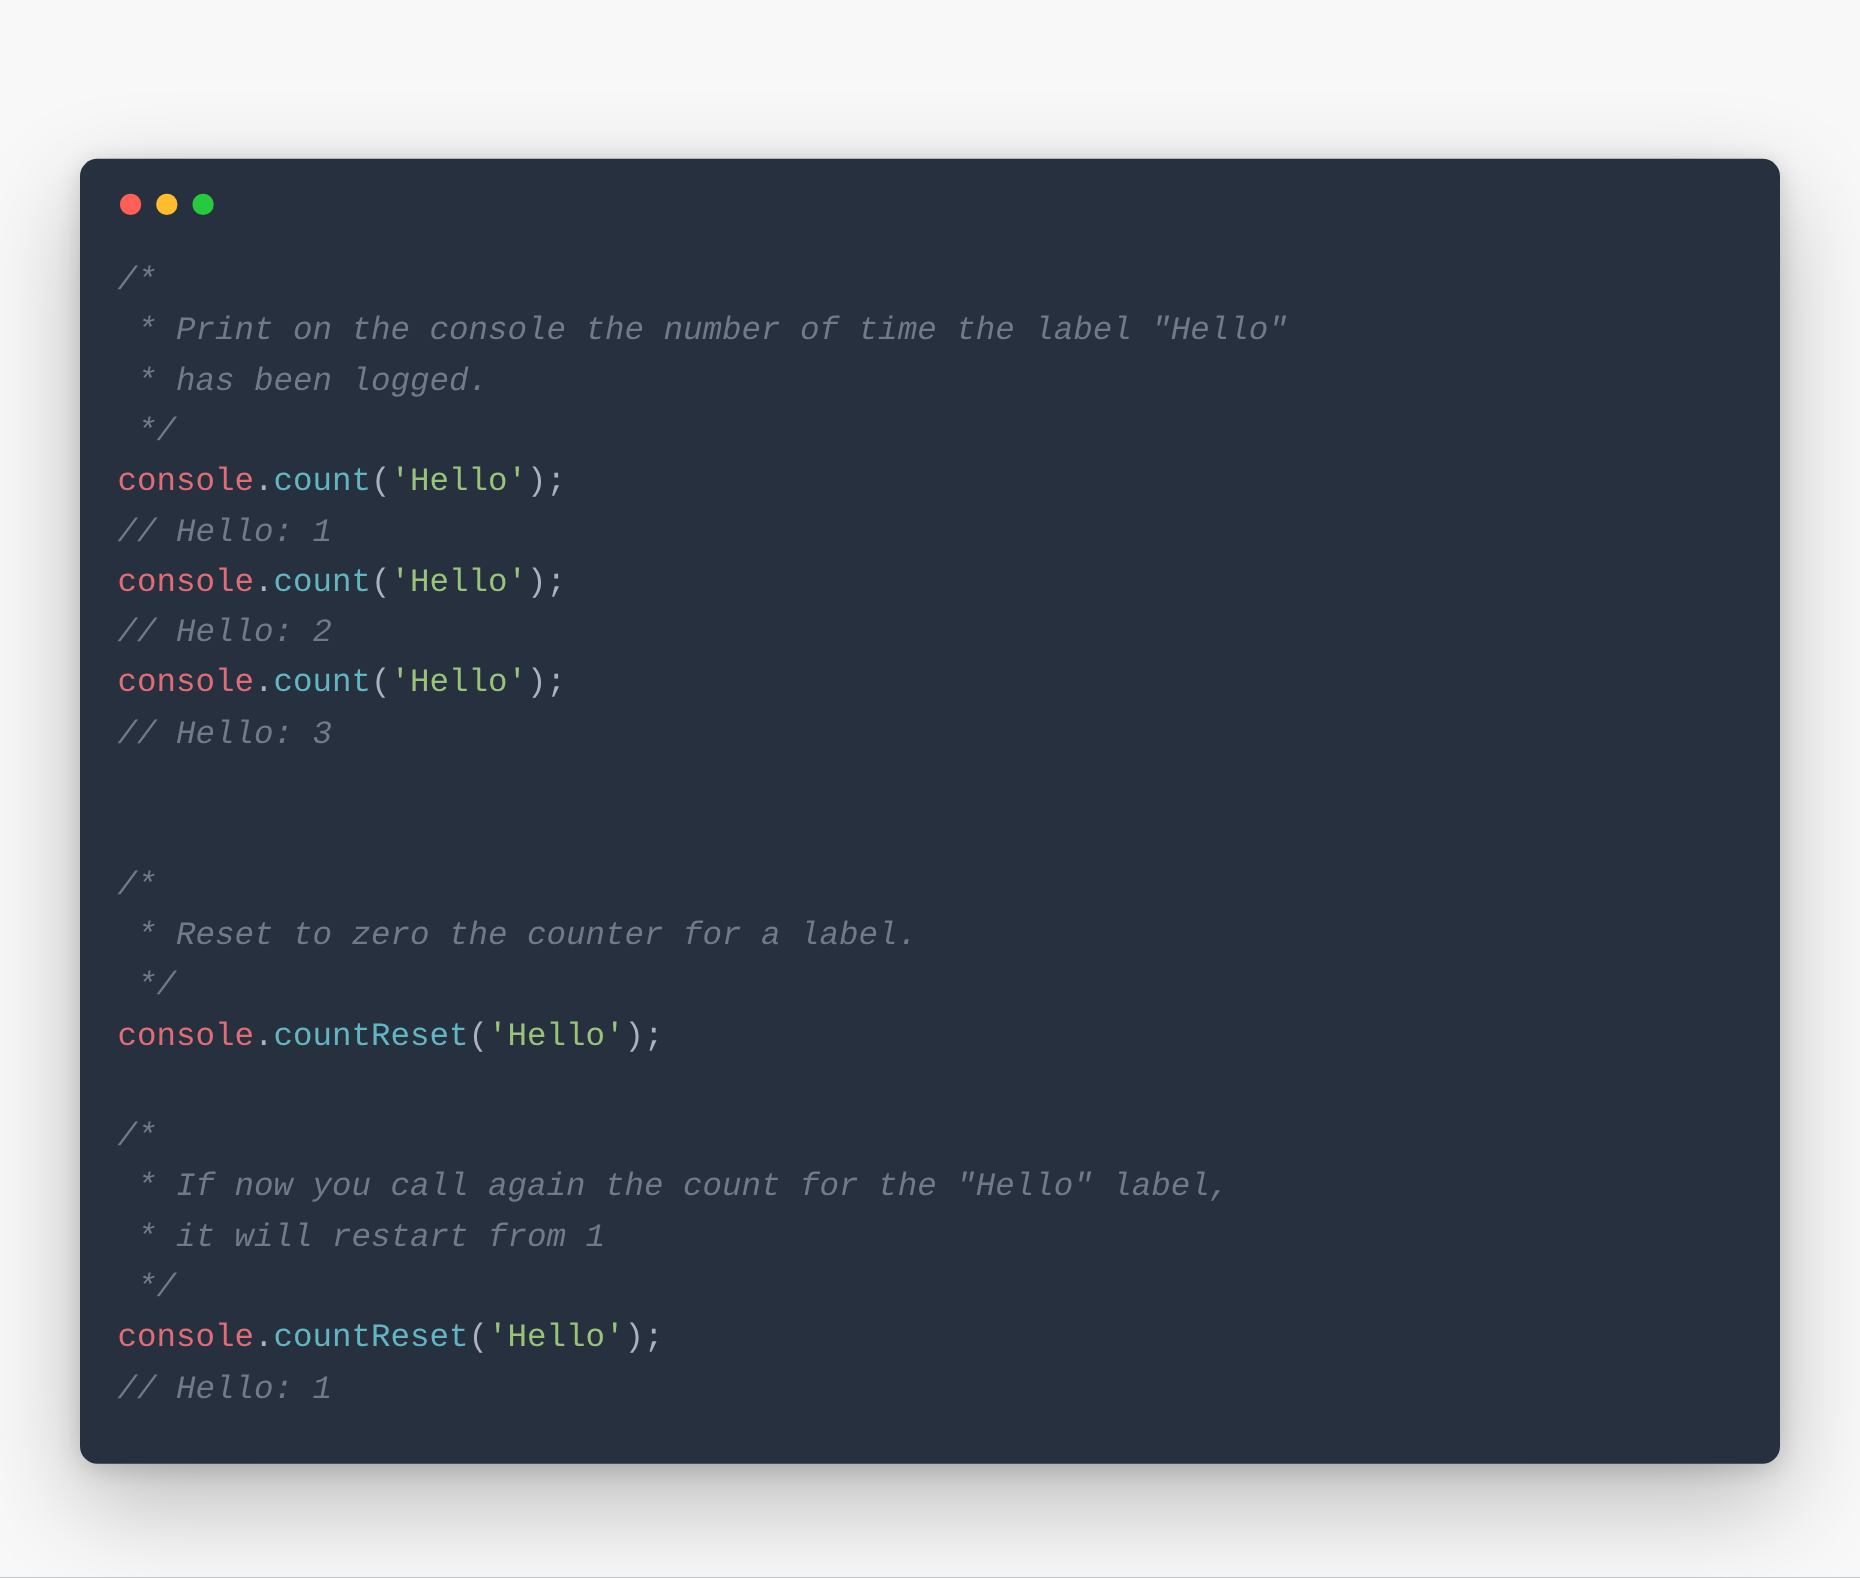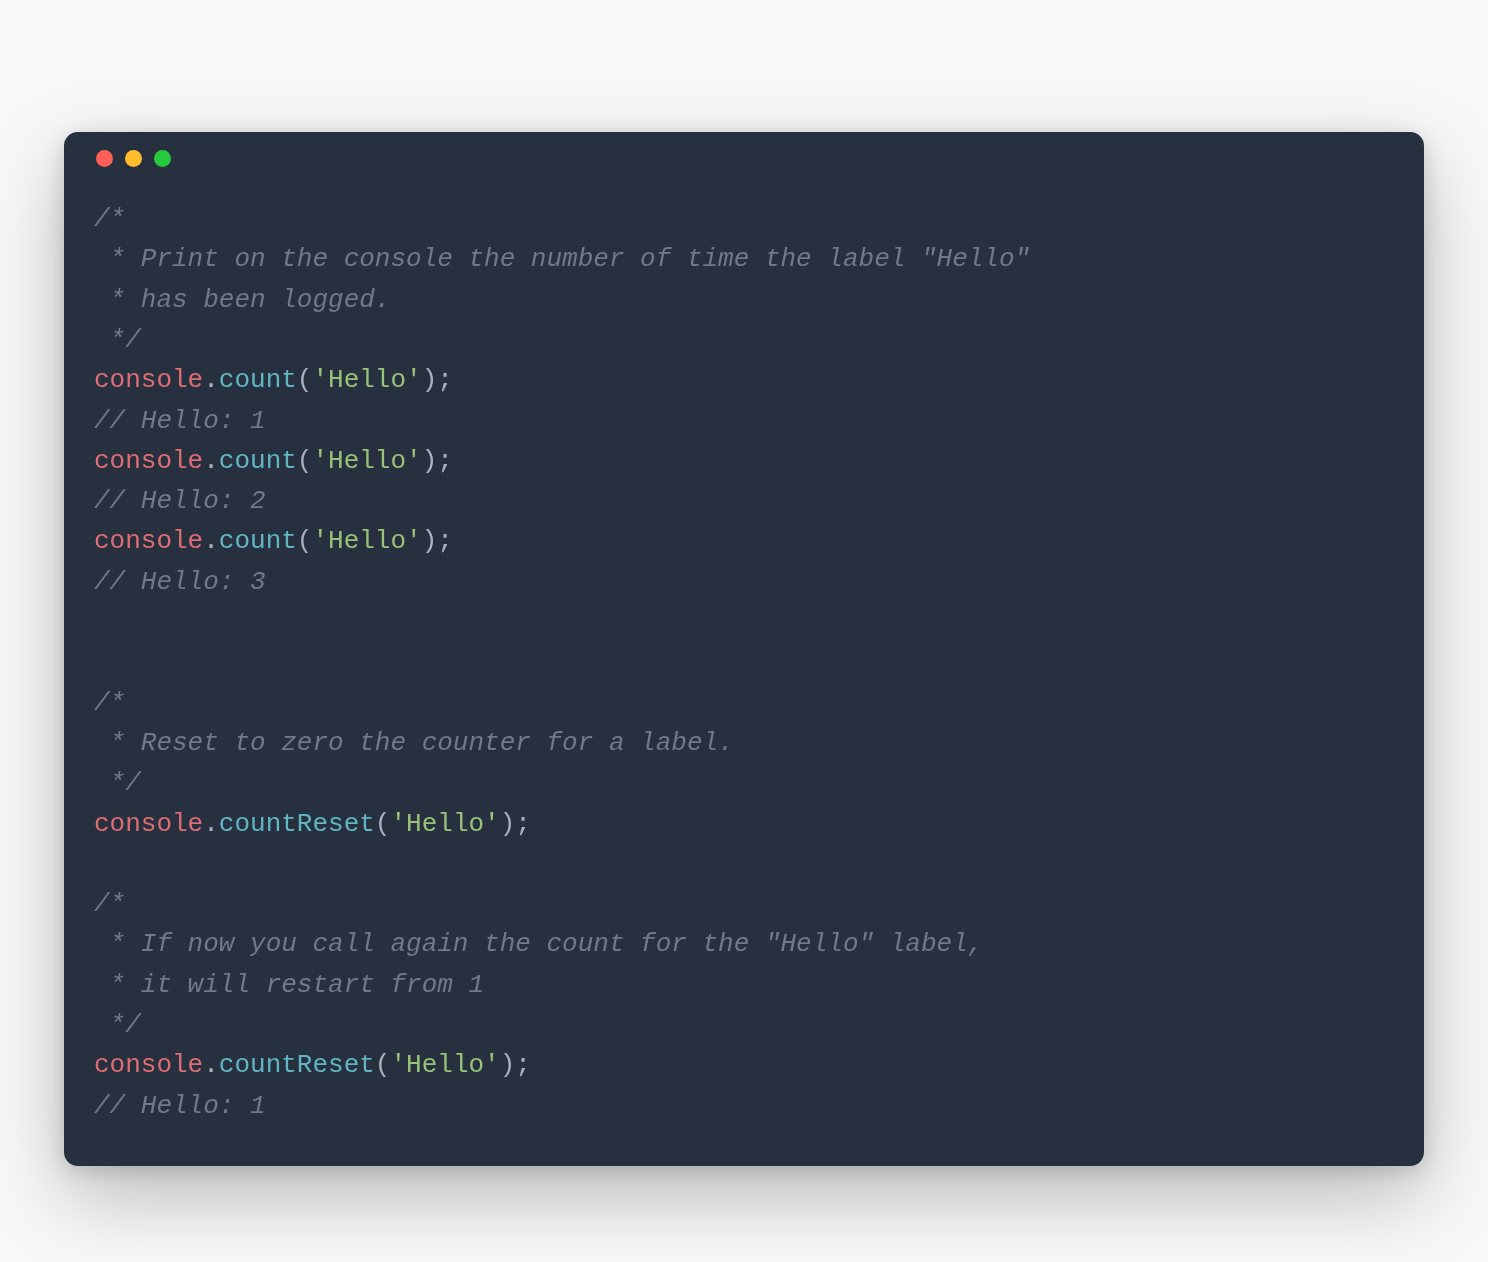--- a/index.html
+++ b/index.html
@@ -17,21 +17,21 @@
     display: flex;
     align-items: center;
     justify-content: center;
   }
   .window {
     width: 1360px;
     box-sizing: border-box;
     background: #27303e;
     border-radius: 14px;
     box-shadow: 0 30px 80px rgba(0,0,0,0.25), 0 4px 20px rgba(0,0,0,0.15);
-    padding: 18px 30px 40px 30px;
+    padding: 28px 30px 40px 30px;
     margin-top: 36px;
   }
   .titlebar {
     display: flex;
     gap: 12px;
     padding: 0 0 32px 2px;
   }
   .dot {
     width: 17px;
     height: 17px;

